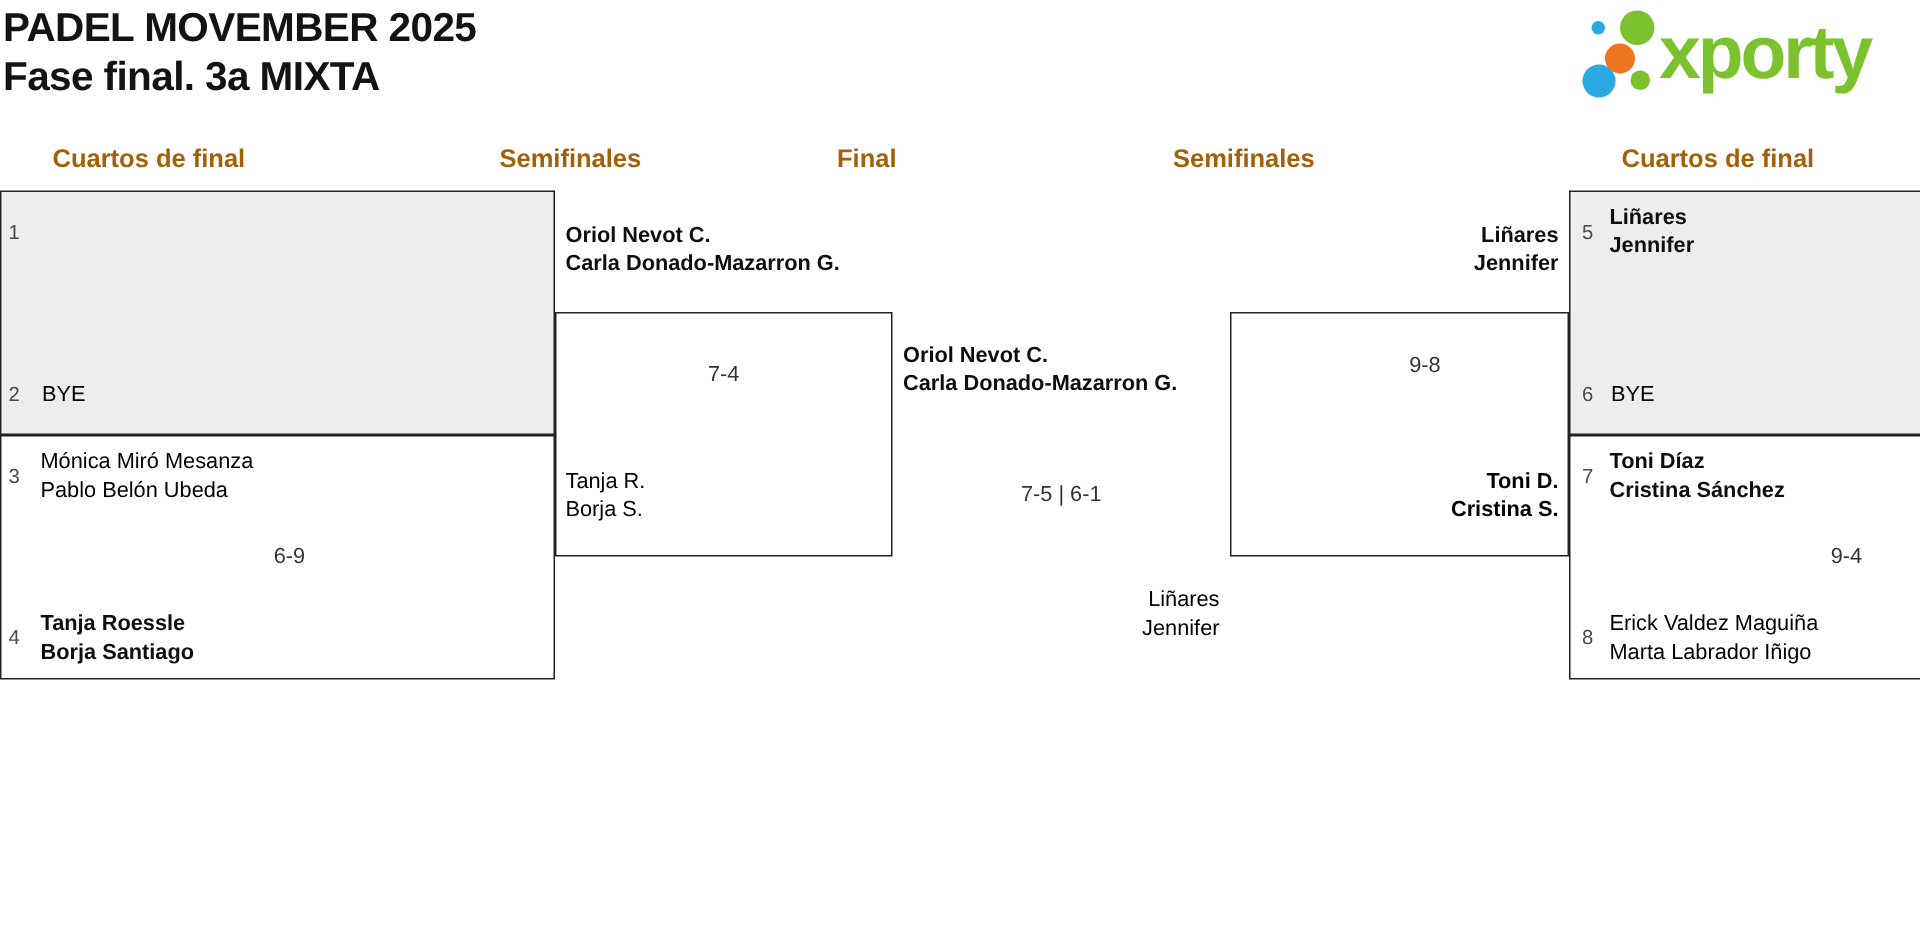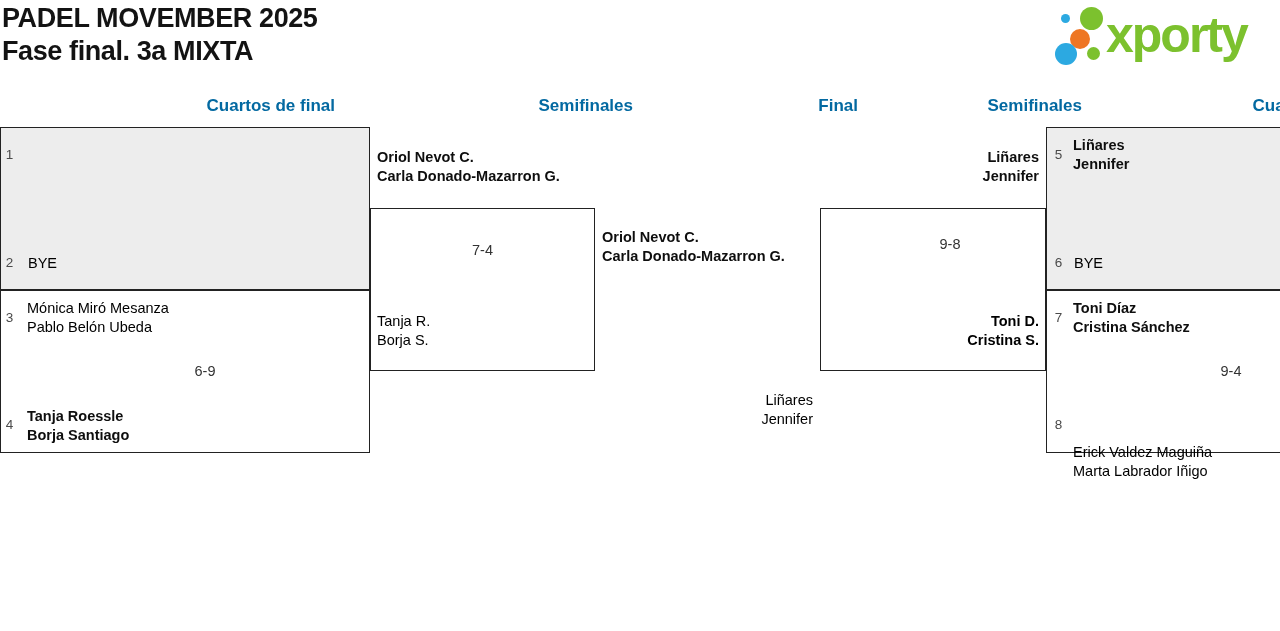--- a/index.html
+++ b/index.html
@@ -1,21 +1,21 @@
 <!DOCTYPE html>
 <html><head>
 <meta charset="utf-8">
 <style>
   html,body{margin:0;padding:0;background:#fff;}
   #page{position:relative;width:1280px;height:631px;overflow:hidden;background:#ffffff;
         font-family:"Liberation Sans", sans-serif;}
   .title{position:absolute;left:2px;top:2px;font-size:27px;font-weight:bold;color:#131313;
          line-height:33px;letter-spacing:-0.4px;white-space:nowrap;}
-  .colhead{position:absolute;top:96px;width:300px;text-align:right;font-size:17px;
-           font-weight:bold;color:#0369a1;white-space:nowrap;}
+  .colhead{position:absolute;top:96px;width:300px;text-align:left;font-size:17px;
+           font-weight:bold;color:#a16207;white-space:nowrap;}
   .box{position:absolute;border:1px solid #222;box-sizing:border-box;background:#fff;}
   .box.shaded{background:#ededed;}
   .seed{position:absolute;width:15px;font-size:13.5px;line-height:16px;color:#4a4a4a;
         text-align:center;white-space:nowrap;}
   .name{position:absolute;font-size:14.5px;line-height:19px;color:#000000;white-space:nowrap;}
   .name.win{font-weight:bold;color:#0e0e0e;}
   .name.right{text-align:right;}
   .score{position:absolute;font-size:14.5px;line-height:19px;color:#333;text-align:center;
          white-space:nowrap;}
   .dot{position:absolute;border-radius:50%;}
@@ -57,41 +57,42 @@
 
   <div class="seed" style="left:2px;top:147px;">1</div>
   <div class="seed" style="left:2px;top:255px;">2</div>
   <div class="name" style="left:28px;top:254px;">BYE</div>
 
   <div class="seed" style="left:2px;top:310px;">3</div>
   <div class="name" style="left:27px;top:299px;">
     <div>Mónica Miró Mesanza</div>
     <div>Pablo Belón Ubeda</div>
   </div>
-  <div class="score" style="left:16px;width:378px;top:362px;">6-9</div>
+  <div class="score" style="left:4px;width:378px;top:362px;">6-9</div>
   <div class="seed" style="left:2px;top:417px;">4</div>
   <div class="name win" style="left:27px;top:407px;">
     <div>Tanja Roessle</div>
     <div>Borja Santiago</div>
   </div>
 
   <div class="name win" style="left:377px;top:148px;">
     <div>Oriol Nevot C.</div>
     <div>Carla Donado-Mazarron G.</div>
   </div>
   <div class="score" style="left:370px;width:225px;top:241px;">7-4</div>
   <div class="name" style="left:377px;top:312px;">
     <div>Tanja R.</div>
     <div>Borja S.</div>
   </div>
 
   <div class="name win" style="left:602px;top:228px;">
     <div>Oriol Nevot C.</div>
     <div>Carla Donado-Mazarron G.</div>
   </div>
+  <div class="score" style="left:595px;width:225px;top:321px;">7-5 | 6-1</div>
   <div class="name right" style="left:595px;width:218px;top:391px;">
     <div>Liñares</div>
     <div>Jennifer</div>
   </div>
 
   <div class="name win right" style="left:820px;width:219px;top:148px;">
     <div>Liñares</div>
     <div>Jennifer</div>
   </div>
   <div class="score" style="left:820px;width:240px;top:235px;padding-left:10px;">9-8</div>
@@ -108,18 +109,18 @@
   <div class="seed" style="left:1051px;top:255px;">6</div>
   <div class="name" style="left:1074px;top:254px;">BYE</div>
 
   <div class="seed" style="left:1051px;top:310px;">7</div>
   <div class="name win" style="left:1073px;top:299px;">
     <div>Toni Díaz</div>
     <div>Cristina Sánchez</div>
   </div>
   <div class="score" style="left:1046px;width:370px;top:362px;">9-4</div>
   <div class="seed" style="left:1051px;top:417px;">8</div>
-  <div class="name" style="left:1073px;top:407px;margin-top:36px;">
+  <div class="name" style="left:1073px;top:407px;">
     <div>Erick Valdez Maguiña</div>
     <div>Marta Labrador Iñigo</div>
   </div>
 
 </div>
 
 </body></html>

